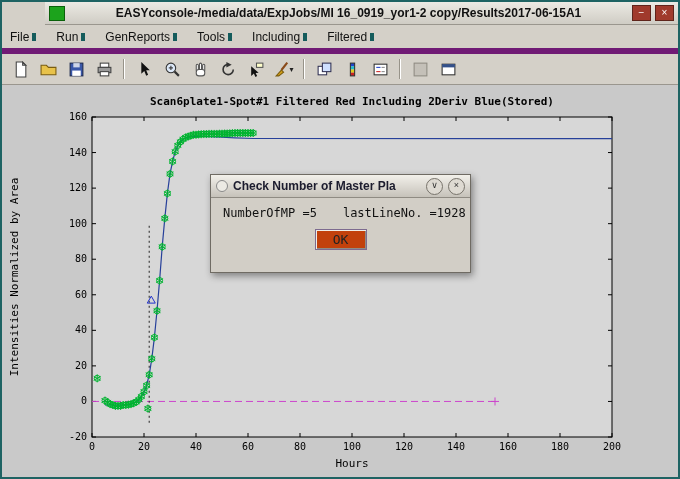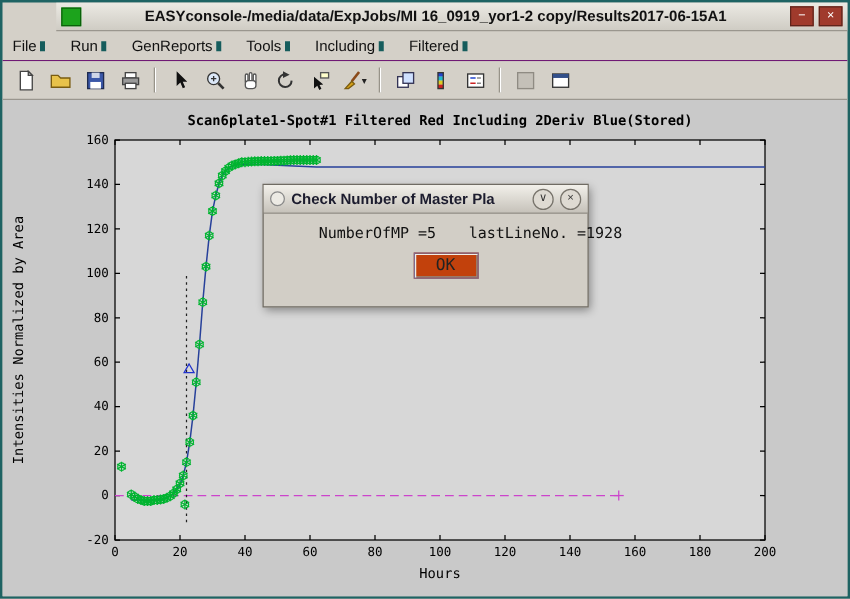--- a/index.html
+++ b/index.html
@@ -9,50 +9,50 @@
   
   .titlebar{height:22px;display:flex;align-items:center;gap:4px;padding:0 4px;
     background:linear-gradient(#eceae4,#cfccc4);border-bottom:1px solid #9a968e;margin-left:43px;}
   .tb-menu{width:14px;height:13px;background:#1ca31c;border:1px solid #0a610a;flex:0 0 auto;}
   .tb-title{flex:1;text-align:center;font-weight:bold;font-size:12px;color:#111;
     white-space:nowrap;overflow:hidden;}
   .tb-btn{width:17px;height:14px;background:#a03a2c;color:#fff;font-size:10px;
     line-height:13px;text-align:center;border:1px solid #5f241b;flex:0 0 auto;cursor:default;}
   
   .menubar{height:23px;display:flex;align-items:center;gap:20px;padding:0 8px;
-    font-size:12px;color:#111;border-bottom:1px solid #701a75;}
+    font-size:12px;color:#111;border-bottom:6px solid #701a75;}
   .menu-item{display:flex;align-items:center;gap:3px;cursor:default;}
   .mflag{width:4px;height:8px;background:#155c5c;display:inline-block;}
   
   .toolbar{height:30px;display:flex;align-items:center;gap:2px;padding:0 5px;
     border-bottom:1px solid #9a968e;background:#d4d0c8;}
   .tbtn{width:24px;height:24px;display:flex;align-items:center;justify-content:center;
     border:1px solid #d4d0c8;}
   .tsep{width:1px;height:20px;background:#979389;border-right:1px solid #fff;margin:0 4px;}
   .dd-arrow{font-size:8px;color:#222;margin-left:-2px;}
   
   .figure{position:relative;height:400px;background:#c9c9c9;}
   svg text{fill:#000;}
   .ct{font:10px "DejaVu Sans Mono",monospace;}
   .cl{font:11px "DejaVu Sans Mono",monospace;}
   .ctitle{font:bold 11px "DejaVu Sans Mono",monospace;}
   
-  .dialog{position:absolute;left:208px;top:145px;width:259px;height:97px;
+  .dialog{position:absolute;left:208px;top:172px;width:259px;height:97px;
     background:#d2cec6;border:1px solid #6f6b63;box-shadow:2px 3px 7px rgba(0,0,0,.4);}
   .dlg-titlebar{height:22px;display:flex;align-items:center;gap:5px;padding:0 5px;
     background:linear-gradient(#f2f0ea,#c6c2ba);border-bottom:1px solid #8f8b83;}
   .dlg-icon{width:10px;height:10px;border:1px solid #8a8a8a;border-radius:50%;
     background:#eceae4;flex:0 0 auto;}
   .dlg-title{flex:1;font-weight:bold;font-size:12px;color:#1c1c2e;
     white-space:nowrap;overflow:hidden;}
   .dlg-btn{width:15px;height:15px;border:1px solid #77736b;border-radius:50%;
     background:#dedad2;font-size:9px;line-height:13px;text-align:center;color:#333;
     flex:0 0 auto;cursor:default;}
   .dlg-body{padding:8px 12px 0 12px;font-family:"DejaVu Sans Mono",monospace;
-    font-size:12px;color:#111;margin-left:32px;}
+    font-size:12px;color:#111;}
   .dlg-msg{display:flex;gap:26px;white-space:nowrap;}
   .ok-row{text-align:center;margin-top:9px;}
   .ok-btn{min-width:52px;padding:2px 14px;font-family:"DejaVu Sans Mono",monospace;
     font-size:13px;color:#222;background:#c2410c;border:1px solid #7d6b8f;
     box-shadow:inset 1px 1px 0 #f0ede7, inset -1px -1px 0 #908c84;cursor:default;}
 </style>
 </head>
 <body>
 
 <div class="window">

